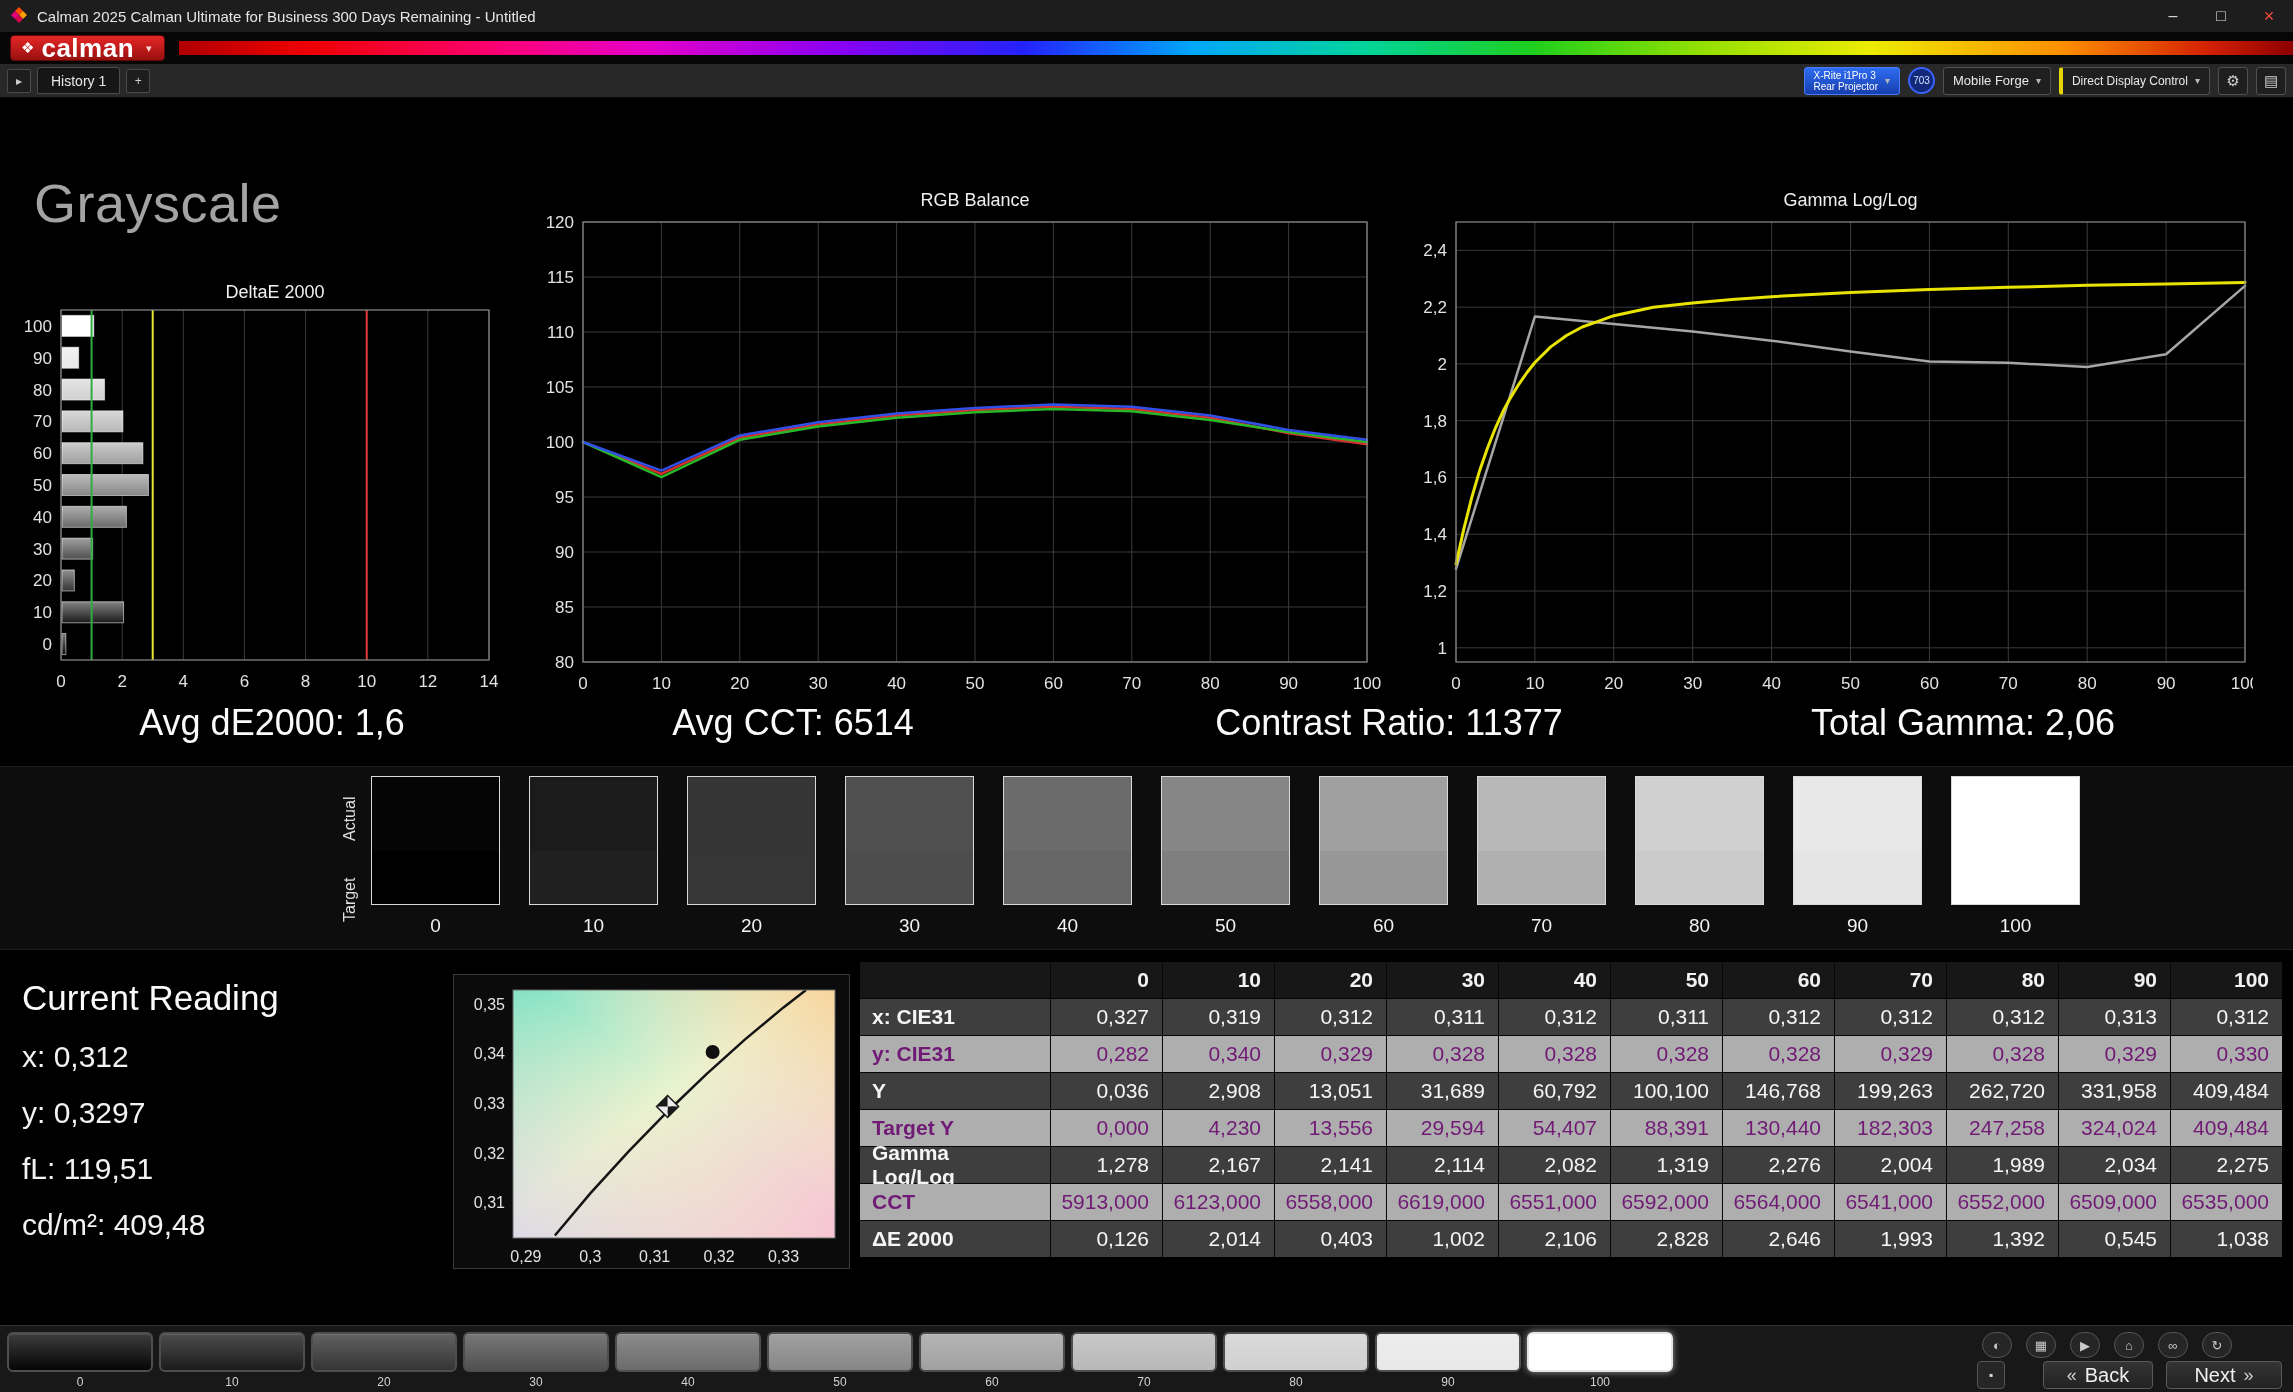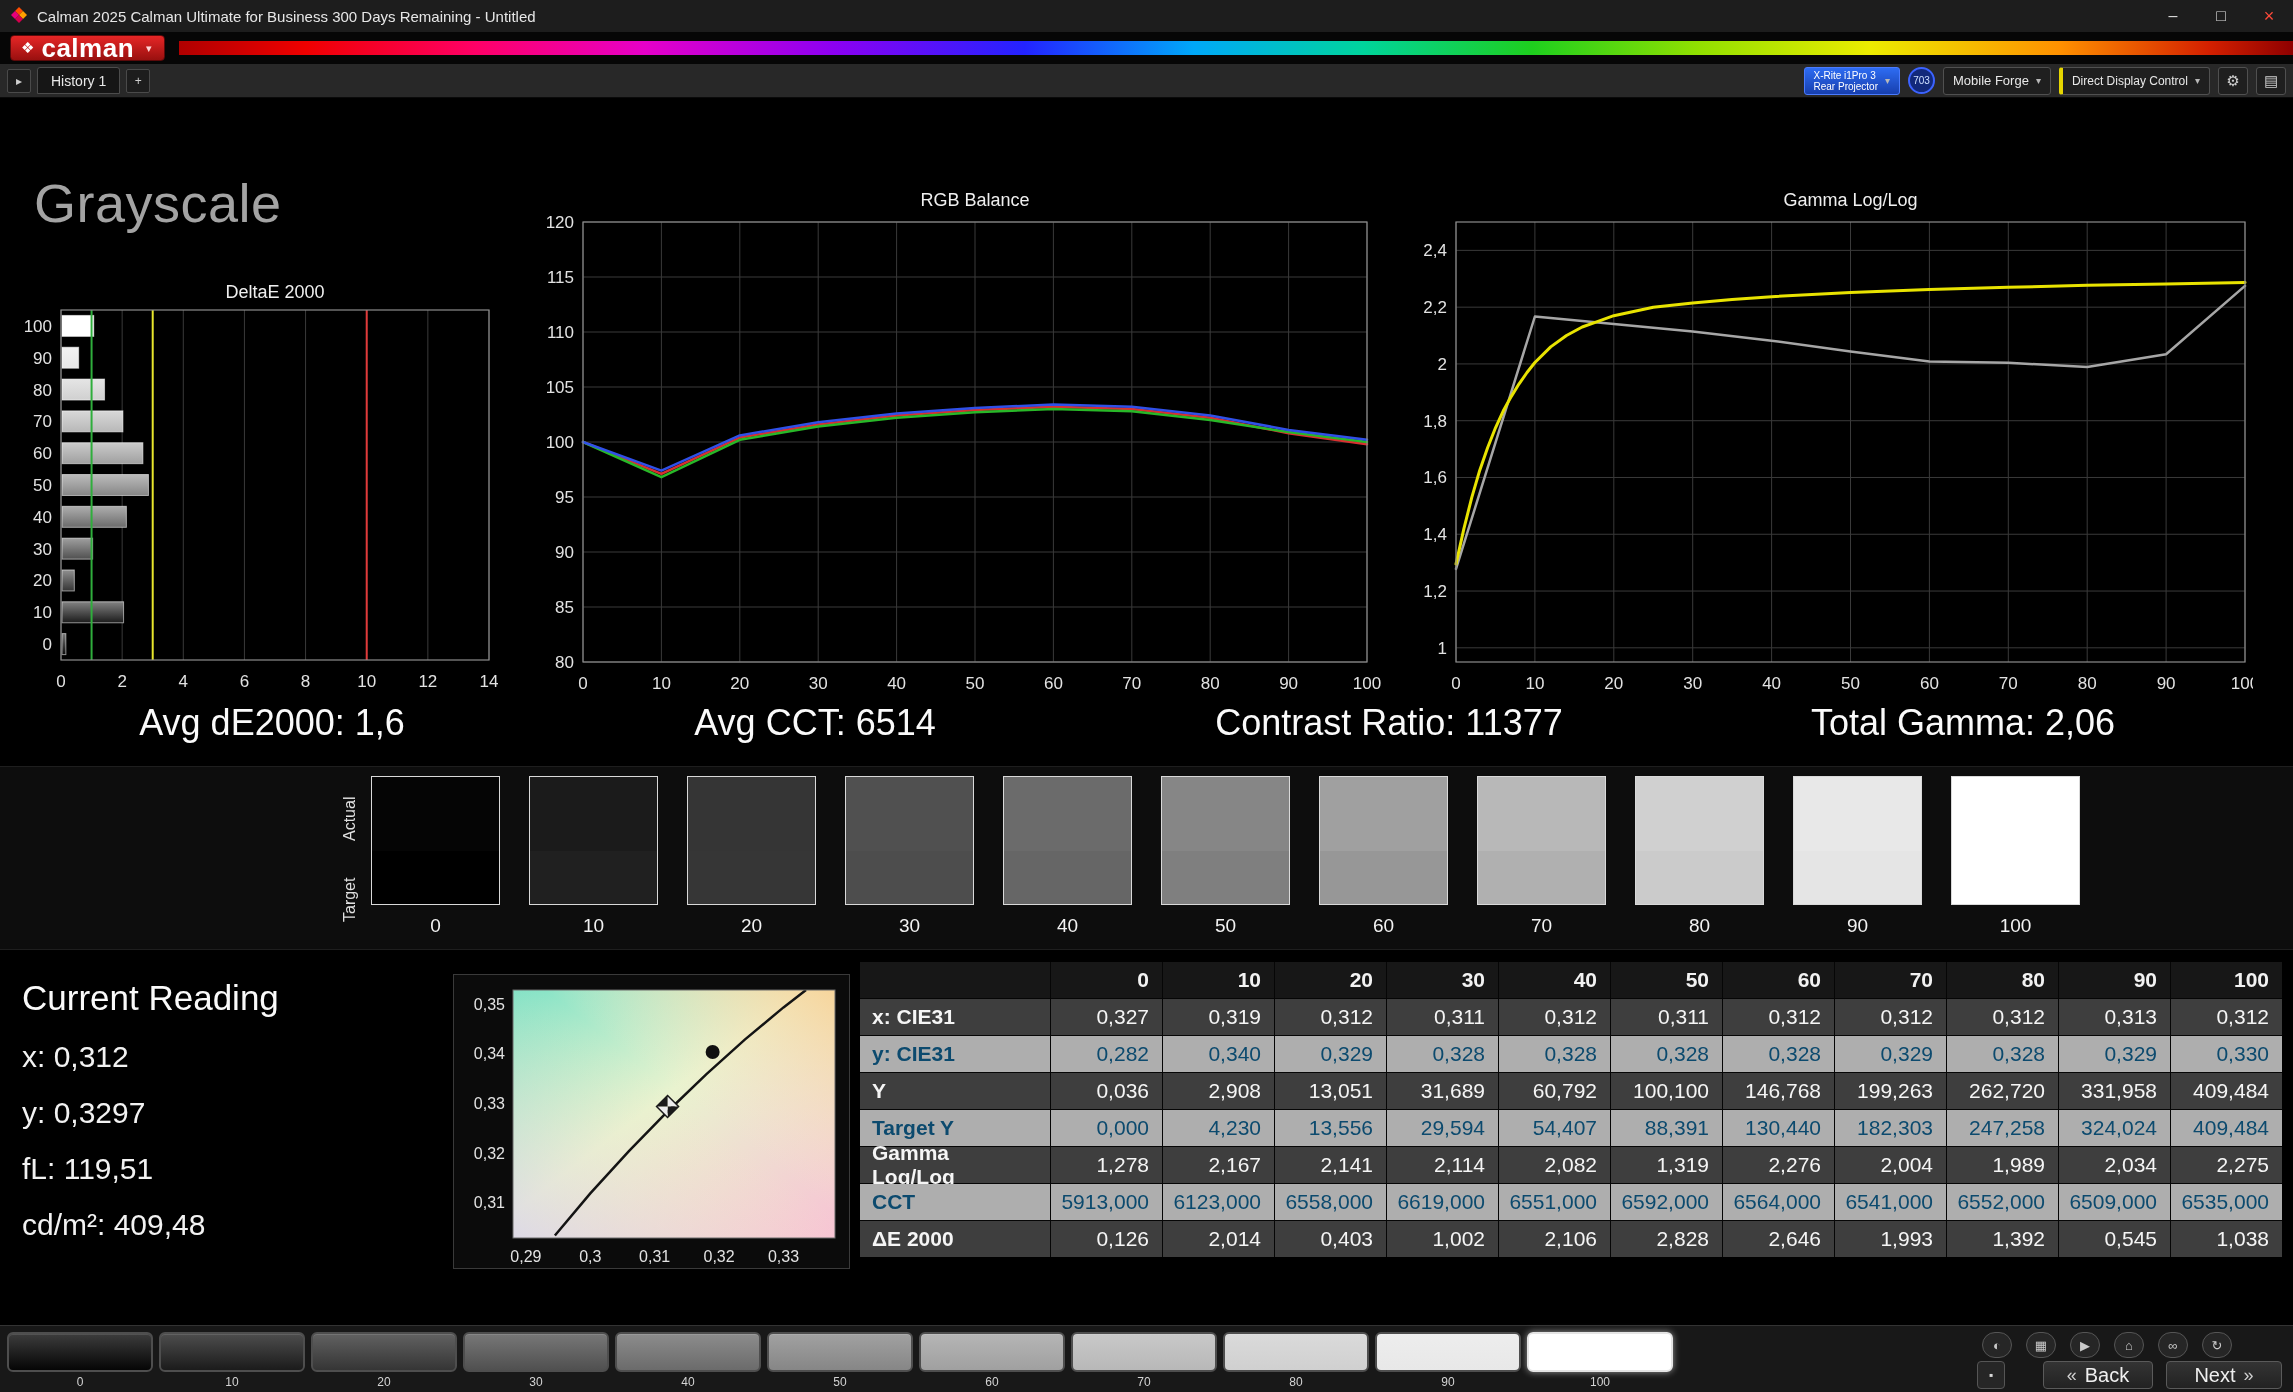--- a/index.html
+++ b/index.html
@@ -83,21 +83,21 @@
   .cie-panel{position:absolute;left:453px;top:974px;width:397px;height:295px;background:#0b0b0b;
              border:1px solid #3a3a3a}
 
   
   .caltable{position:absolute;left:860px;top:962px;display:grid;
             grid-template-columns:190px repeat(11,111px);grid-auto-rows:36px;gap:1px;background:#060606}
   .tc{display:flex;align-items:center;justify-content:flex-end;padding-right:13px;font-size:21px}
   .tc.th{background:#171717;color:#f2f2f2;font-weight:bold}
   .tc.rl{justify-content:flex-start;padding-left:12px;font-weight:bold}
   .tc.dark{background:#3e3e3e;color:#f5f5f5}
-  .tc.light{background:#aeaeae;color:#0c4a6e}
+  .tc.light{background:#aeaeae;color:#701a75}
 
   
   .bottombar{position:absolute;left:0;top:1325px;width:100%;height:67px;background:#181818;
              border-top:1px solid #333}
   .gs-btn{position:absolute;top:6px;width:146px;height:40px;border:2px solid #4e4e4e;border-radius:6px;
           box-shadow:inset 0 1px 0 rgba(255,255,255,.12)}
   .gs-btn.sel{border-color:#e4e4e4;box-shadow:0 0 7px rgba(255,255,255,.55)}
   .gs-lbl{position:absolute;top:49px;width:146px;text-align:center;font-size:12px;color:#d4d4d4}
   .round-btn{position:absolute;top:6px;width:30px;height:26px;border:1px solid #555;border-radius:13px;
              background:#262626;color:#c9c9c9;font-size:13px;display:flex;align-items:center;justify-content:center}
@@ -355,21 +355,21 @@
         <text x="758.1" y="473" fill="#e2e2e2" font-size="17" text-anchor="middle">90</text>
         <line x1="837" y1="6" x2="837" y2="446" stroke="#3a3a3a" stroke-width="1"></line>
         <text x="837" y="473" fill="#e2e2e2" font-size="17" text-anchor="middle">100</text>
         <polyline points="48.0,352.9 126.9,100.5 205.8,107.9 284.7,115.6 363.6,124.7 442.5,135.4 521.4,145.4 600.3,146.8 679.2,151.1 758.1,138.3 837.0,69.9" fill="none" stroke="#a6a6a6" stroke-width="2.5" stroke-linejoin="round" stroke-linecap="round"></polyline>
         <polyline points="48.0,348.1 55.9,312.6 63.8,281.4 71.7,254.4 79.6,231.7 87.5,211.8 95.3,194.8 103.2,180.6 111.1,167.8 119.0,156.5 126.9,146.5 142.7,130.9 158.5,119.5 174.2,111.0 190.0,105.4 205.8,99.7 245.3,91.2 284.7,86.9 324.1,83.5 363.6,80.7 442.5,76.4 521.4,73.6 600.3,71.3 679.2,69.3 758.1,67.9 837.0,66.5" fill="none" stroke="#e8e300" stroke-width="3" stroke-linejoin="round" stroke-linecap="round"></polyline>
         <rect x="48" y="6" width="789" height="440" fill="none" stroke="#8c8c8c" stroke-width="1.2"></rect>
       </svg>
   </div>
 
   <div class="stat" style="left:272px">Avg dE2000: 1,6</div>
-  <div class="stat" style="left:815px">Avg CCT: 6514</div>
+  <div class="stat" style="left:793px">Avg CCT: 6514</div>
   <div class="stat" style="left:1389px">Contrast Ratio: 11377</div>
   <div class="stat" style="left:1963px">Total Gamma: 2,06</div>
 
   <div class="strip" id="strip">
     <span class="rot actual">Actual</span>
     <span class="rot target">Target</span>
   <div class="swatch" style="left: 371px;">
         <div class="sw-actual" style="background: rgb(5, 5, 5);"></div>
         <div class="sw-target" style="background: rgb(0, 0, 0);"></div>
       </div>

